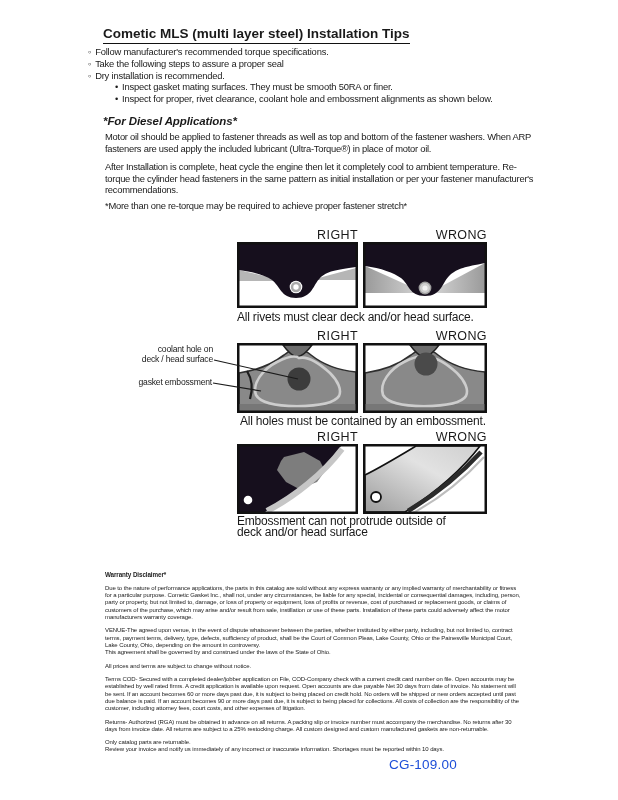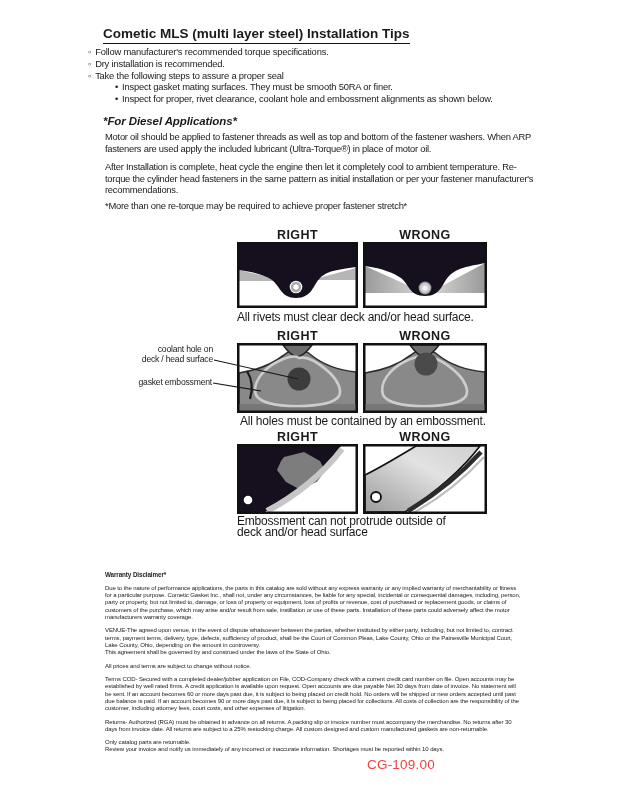--- a/index.html
+++ b/index.html
@@ -16,53 +16,53 @@
   
   .tips{left:88px;top:46px;width:445px;font-size:9.4px;line-height:11.8px;letter-spacing:-0.2px;}
   .bullet::before{content:"\25E6";margin-right:4px;font-weight:bold;}
   .subbullet{margin-left:27px;}
   .subbullet::before{content:"\2022";margin-right:4px;}
   
   .diesel-heading{left:103px;top:115px;font-size:11.5px;font-weight:bold;letter-spacing:-0.1px;font-style:italic;}
   .para{left:105px;width:436px;font-size:9.4px;line-height:11.7px;letter-spacing:-0.25px;}
   .p1{top:131px;} .p2{top:161px;} .p3{top:200px;}
   
-  .lbl{font-weight:bold;font-size:12.5px;text-align:center;letter-spacing:0.4px;}
+  .lbl{font-weight:normal;font-size:12.5px;text-align:right;letter-spacing:0.4px;}
   .lbl-r{left:237px;width:121px;} .lbl-w{left:363px;width:124px;}
   .row1-lbl{top:228px;} .row2-lbl{top:329px;} .row3-lbl{top:430px;}
   .box-r{left:237px;} .box-w{left:363px;}
   .row1-box{top:242px;} .row2-box{top:343px;} .row3-box{top:444px;}
   .cap{font-size:12px;letter-spacing:-0.2px;line-height:11.3px;}
   .cap1{left:237px;top:312px;}
   .cap2{left:240px;top:416px;}
   .cap3{left:237px;top:516px;width:212px;}
   
   .ann{font-size:8.6px;line-height:10.4px;text-align:right;letter-spacing:-0.2px;}
   .ann-coolant{left:100px;top:344px;width:113px;}
   .ann-emboss{left:100px;top:377px;width:112px;}
   .leader-svg{left:204px;top:352px;}
   
   .warranty{left:105px;top:571px;width:417px;font-size:6px;line-height:7.15px;letter-spacing:-0.1px;color:#222;}
   .warranty-heading{font-weight:bold;font-size:6.3px;margin:0 0 7px 0;}
   .warranty p{margin:0;}
   .warranty p.mb{margin-bottom:6.5px;}
   
-  .pagenum{left:367px;top:757px;font-size:13.5px;letter-spacing:0.2px;color:#ef4444;}
+  .pagenum{left:389px;top:757px;font-size:13.5px;letter-spacing:0.2px;color:#1d4ed8;}
 </style>
 </head>
 <body>
 
 <div class="page">
 
   <div class="abs title">Cometic MLS (multi layer steel) Installation Tips</div>
 
   <div class="abs tips">
     <div class="bullet">Follow manufacturer's recommended torque specifications.</div>
+    <div class="bullet">Take the following steps to assure a proper seal</div>
     <div class="bullet">Dry installation is recommended.</div>
-    <div class="bullet">Take the following steps to assure a proper seal</div>
     <div class="subbullet">Inspect gasket mating surfaces.  They must be smooth 50RA or finer.</div>
     <div class="subbullet">Inspect for proper, rivet clearance, coolant hole and embossment alignments as shown below.</div>
   </div>
 
   <div class="abs diesel-heading">*For Diesel Applications*</div>
   <div class="abs para p1">Motor oil should be applied to fastener threads as well as top and bottom of the fastener washers. When ARP fasteners are used apply the included lubricant (Ultra-Torque®) in place of motor oil.</div>
   <div class="abs para p2">After Installation is complete, heat cycle the engine then let it completely cool to ambient temperature. Re-torque the cylinder head fasteners in the same pattern as initial installation or per your fastener manufacturer's recommendations.</div>
   <div class="abs para p3">*More than one re-torque may be required to achieve proper fastener stretch*</div>
 
   <div class="abs lbl lbl-r row1-lbl">RIGHT</div>

